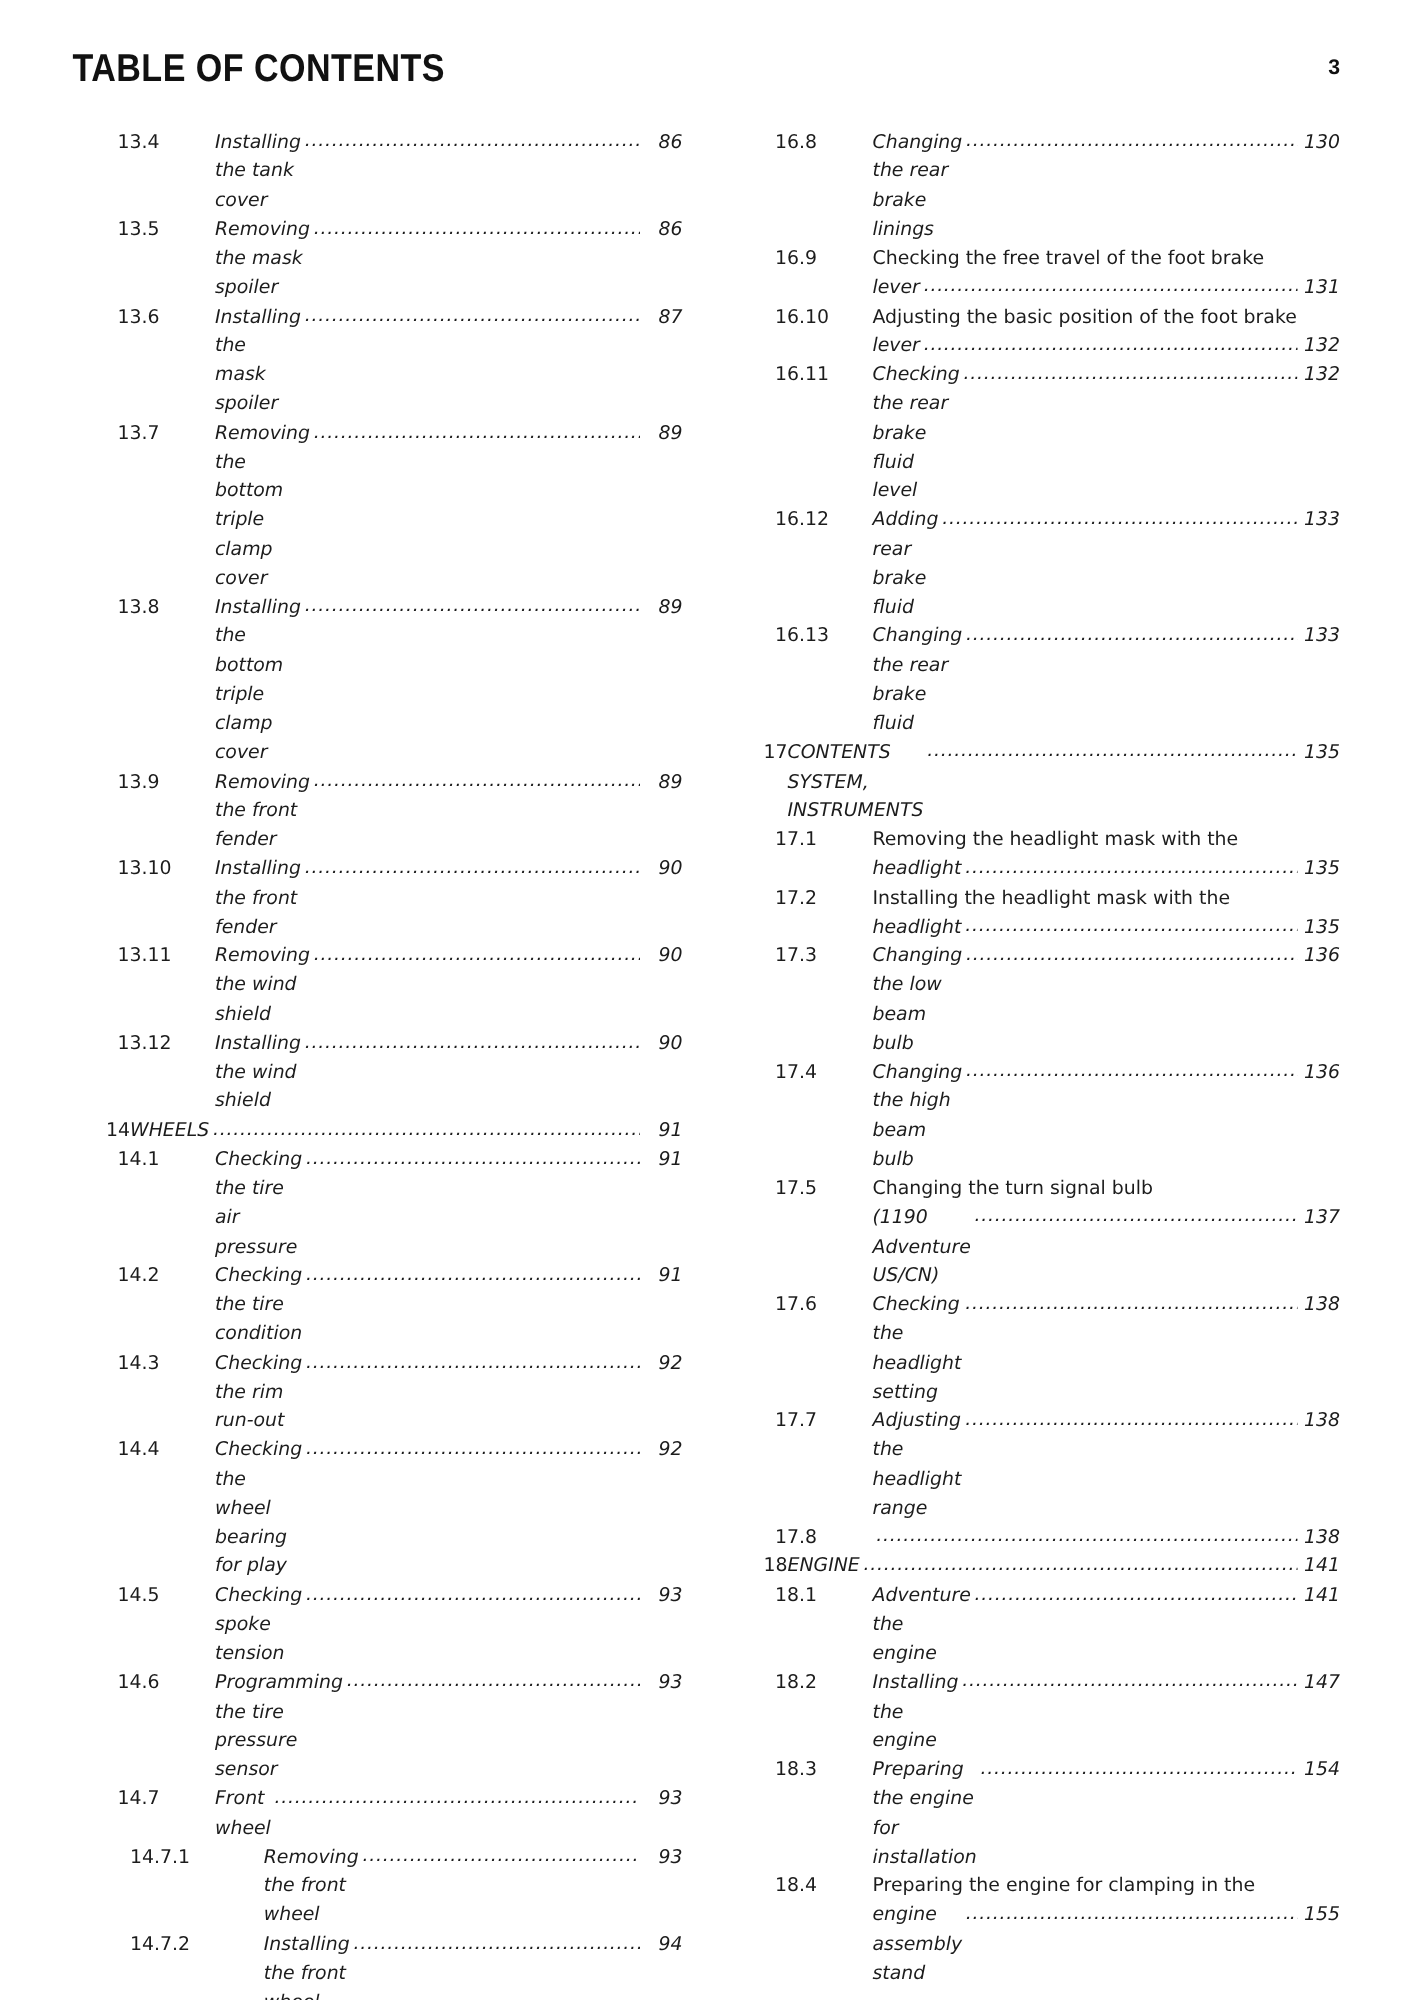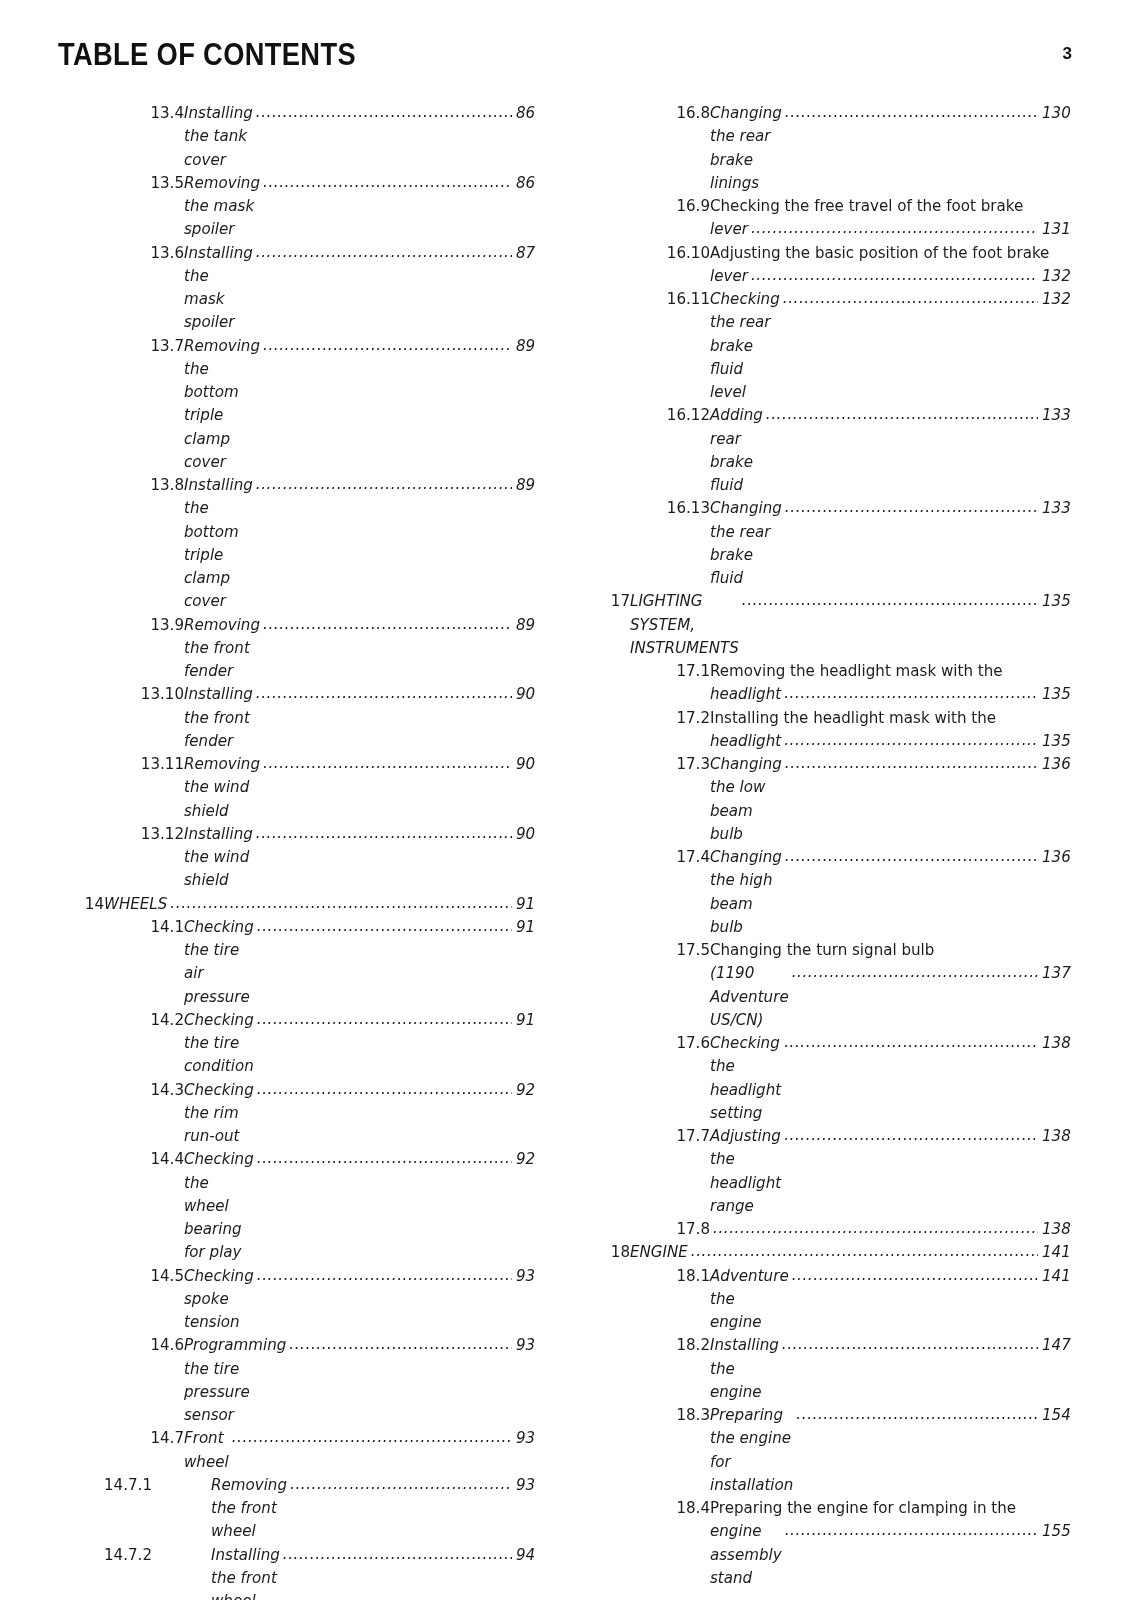--- a/index.html
+++ b/index.html
@@ -73,21 +73,21 @@
     color: #1c1c1c;
     font-family: "DejaVu Sans", sans-serif;
   }
   .toc-num {
     flex: 0 0 auto;
     white-space: nowrap;
     font-variant-numeric: lining-nums;
   }
   
   .lvl1 > .toc-num { width: 46px; margin-left: 0px; text-align: right; }
-  .lvl2 > .toc-num { width: 78px; margin-left: 48px; text-align: right; }
+  .lvl2 > .toc-num { width: 78px; margin-left: 36px; }
   .lvl3 > .toc-num { width: 107px; margin-left: 46px; }
 
   .toc-body {
     flex: 1 1 auto;
     min-width: 0;
   }
   .toc-line {
     display: flex;
     align-items: baseline;
     width: 100%;
@@ -103,20 +103,21 @@
     white-space: nowrap;
     margin: 0 1px 0 3px;
     color: #1c1c1c;
     letter-spacing: 0.6px;
     font-size: 15.1px;
     position: relative;
     top: -1px;
   }
   .toc-page {
     flex: 0 0 auto;
+    text-align: right;
     min-width: 30px;
     padding-left: 3px;
   }
   
   .toc-wrapline {
     display: block;
     width: 100%;
   }
 </style>
 </head>
@@ -382,21 +383,21 @@
               <span class="toc-text">Changing the rear brake fluid</span>
               <span class="toc-dots">................................................................................................................................................................................................................................................................................................................................................................................................................</span>
               <span class="toc-page">133</span>
             </div>
           </div>
         </div>
         <div class="toc-entry lvl1">
           <div class="toc-num">17</div>
           <div class="toc-body">
             <div class="toc-line">
-              <span class="toc-text">LIGHTING SYSTEM, INSTRUMENTS</span>
+              <span class="toc-text">CONTENTS SYSTEM, INSTRUMENTS</span>
               <span class="toc-dots">................................................................................................................................................................................................................................................................................................................................................................................................................</span>
               <span class="toc-page">135</span>
             </div>
           </div>
         </div>
         <div class="toc-entry lvl2">
           <div class="toc-num">17.1</div>
           <div class="toc-body">
             <div class="toc-wrapline">Removing the headlight mask with the</div>
             <div class="toc-line">

